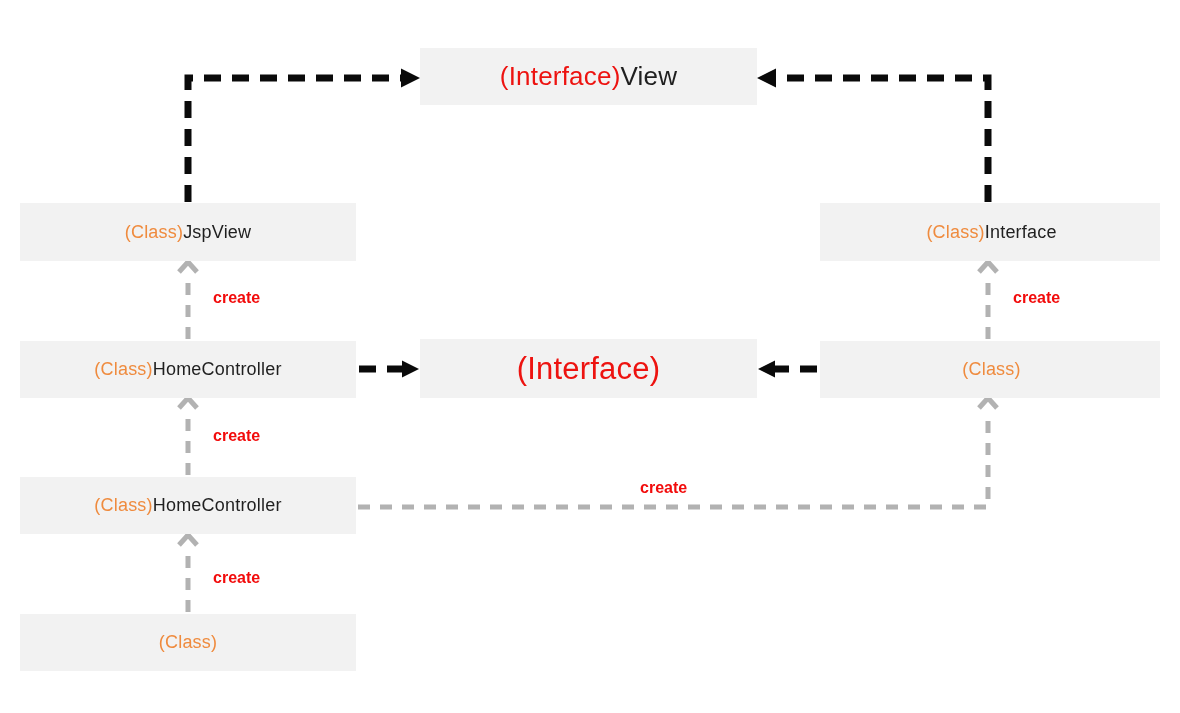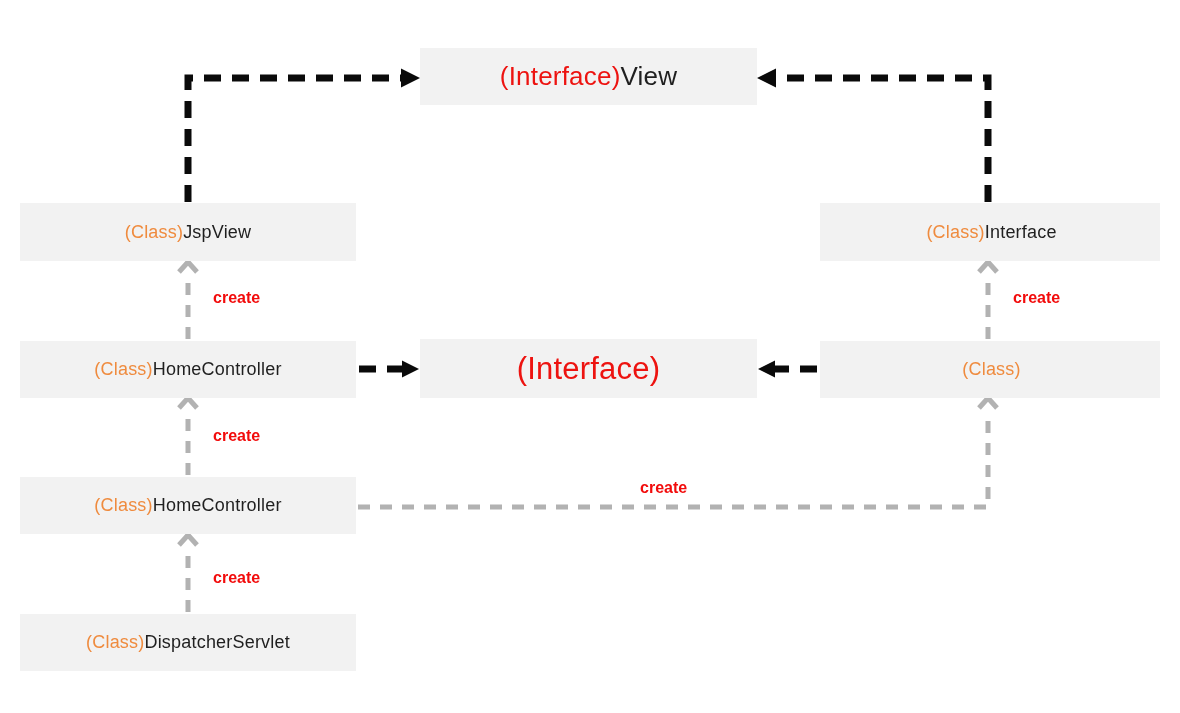--- a/index.html
+++ b/index.html
@@ -149,21 +149,20 @@
     <span class="prefix class">(Class)</span>
   </div>
 
   <div class="node node-requestmapping">
     <span class="prefix class">(Class)</span>
       <span class="name">HomeController</span>
   </div>
 
   <div class="node node-dispatcherservlet">
     <span class="prefix class">(Class)</span>
-      <span class="name">DispatcherServlet</span>
   </div>
 
   <div class="edge-label label-create-jspview">create</div>
   <div class="edge-label label-create-homectrl">create</div>
   <div class="edge-label label-create-reqmap">create</div>
   <div class="edge-label label-create-jsonview">create</div>
   <div class="edge-label label-create-addanswer">create</div>
 
 </div>
 

